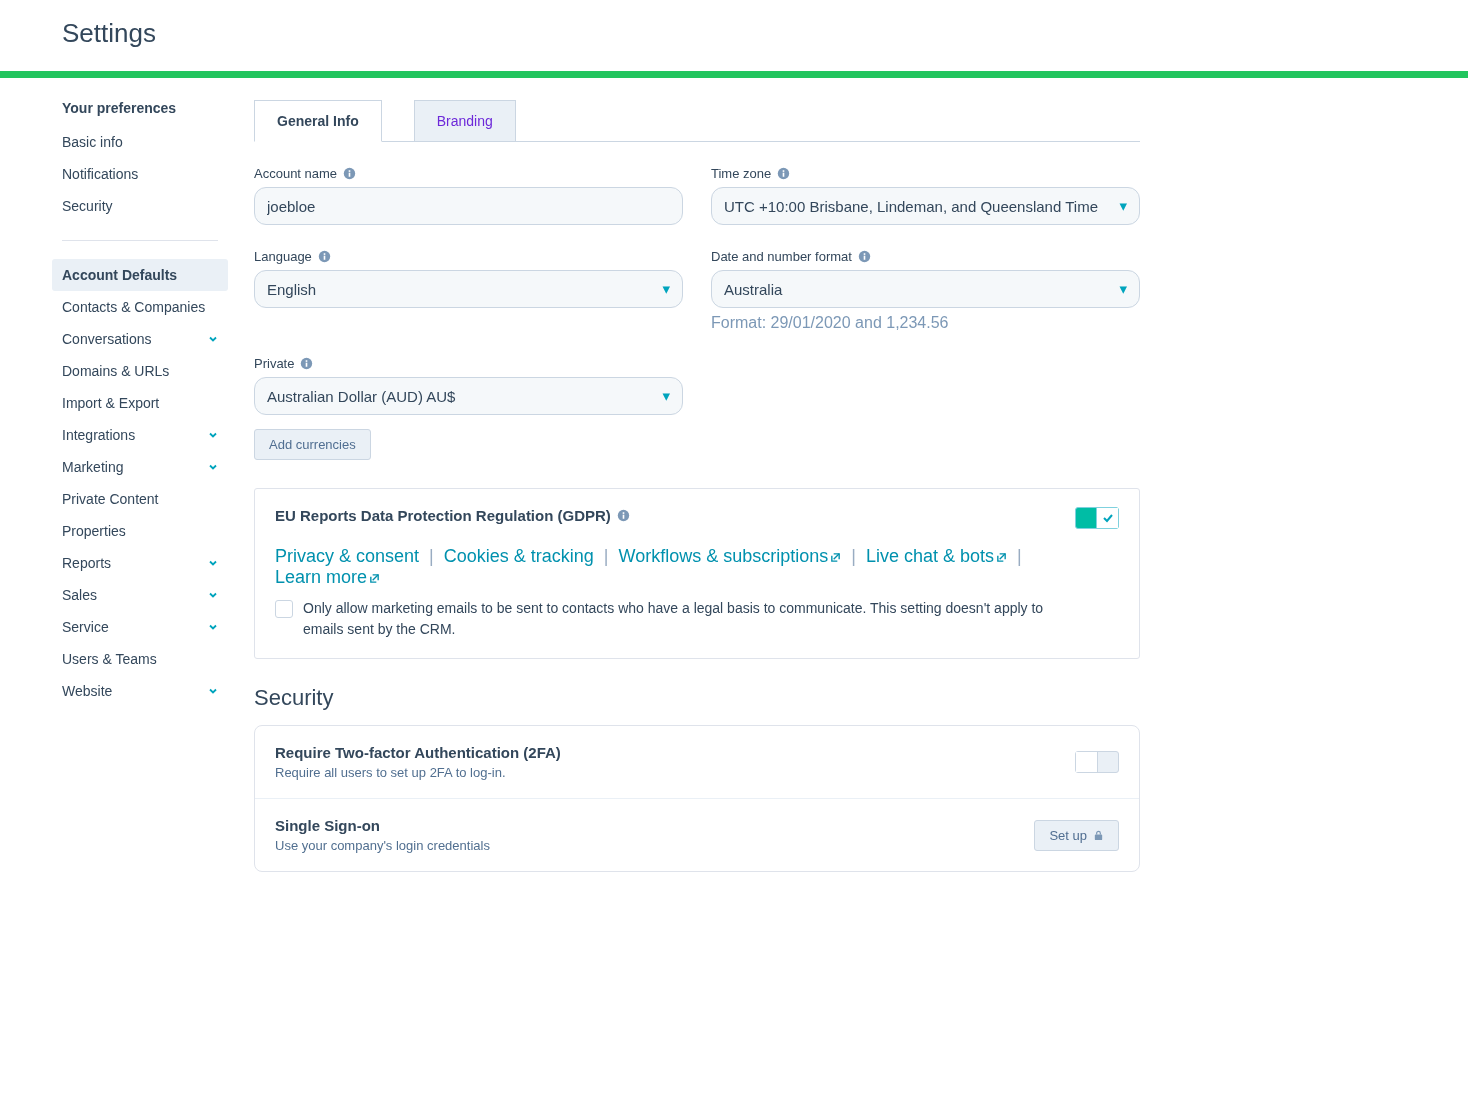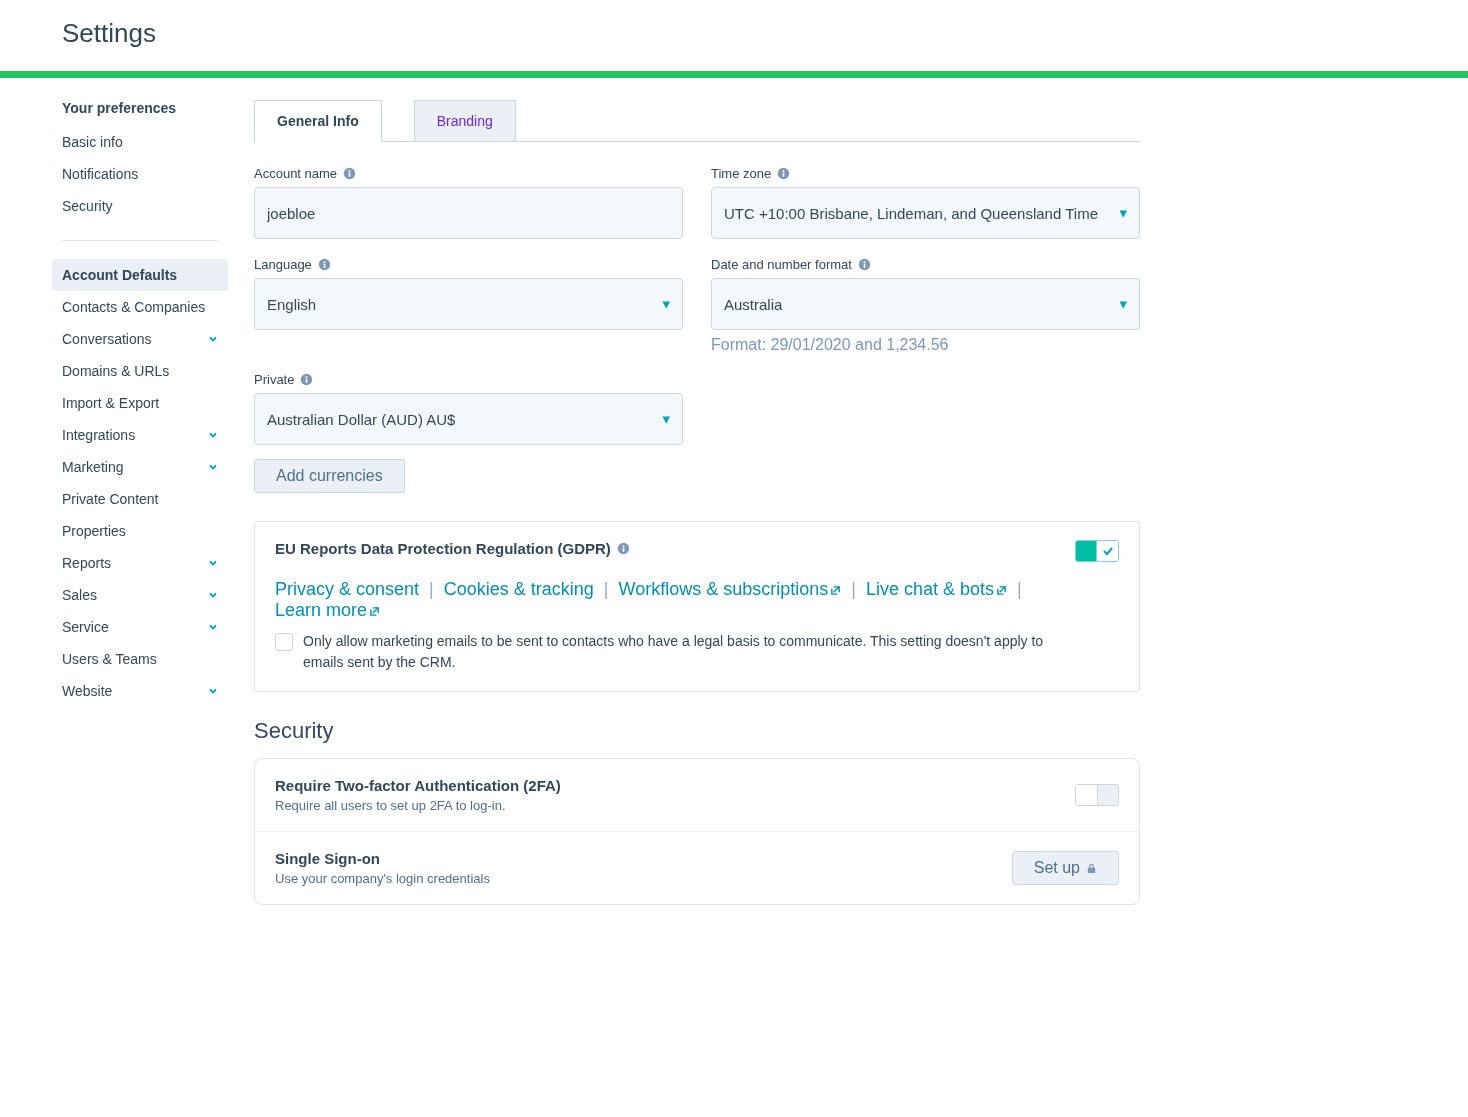--- a/index.html
+++ b/index.html
@@ -77,68 +77,68 @@
   }
   .tab.active {
     background: #fff;
     color: #33475b;
     font-weight: 600;
     border-bottom: 1px solid #fff;
   }
   .form-grid {
     display: grid;
     grid-template-columns: 1fr 1fr;
-    gap: 18px 28px;
+    gap: 24px 28px;
     margin-top: 24px;
   }
   .field { display: flex; flex-direction: column; }
   .field label {
     font-size: 13px;
     color: #33475b;
     margin-bottom: 6px;
     display: flex;
     align-items: center;
     gap: 6px;
   }
   .info-icon {
     display:inline-flex;
     width:13px; height:13px;
     color:#7c98b6;
   }
   .text-input, .select {
-    height: 52px;
+    height: 38px;
     border: 1px solid #cbd6e2;
     background: #f5f8fa;
-    border-radius: 4px;
+    border-radius: 12px;
     padding: 0 12px;
     font-size: 15px;
     color: #33475b;
     display: flex;
     align-items: center;
     justify-content: space-between;
   }
   .text-input input {
     border:none;background:transparent;width:100%;font-size:15px;color:#33475b;outline:none;
   }
   .caret {
     color:#00a4bd;
   }
   .helper {
     font-size: 16px;
     color:#7c98b6;
     margin-top:6px;
   }
   .btn {
     display:inline-flex; align-items:center; gap:6px;
-    padding: 7px 21px;
+    padding: 7px 14px;
     border:1px solid #cbd6e2;
     background:#eaf0f6;
     color:#506e91;
     border-radius:3px;
-    font-size:16px;
+    font-size:13px;
     cursor:pointer;
   }
   .panel {
     border:1px solid #dfe3eb;
     border-radius:3px;
     padding: 18px 20px;
     margin-top: 28px;
   }
   .panel-row {
     display:flex;

